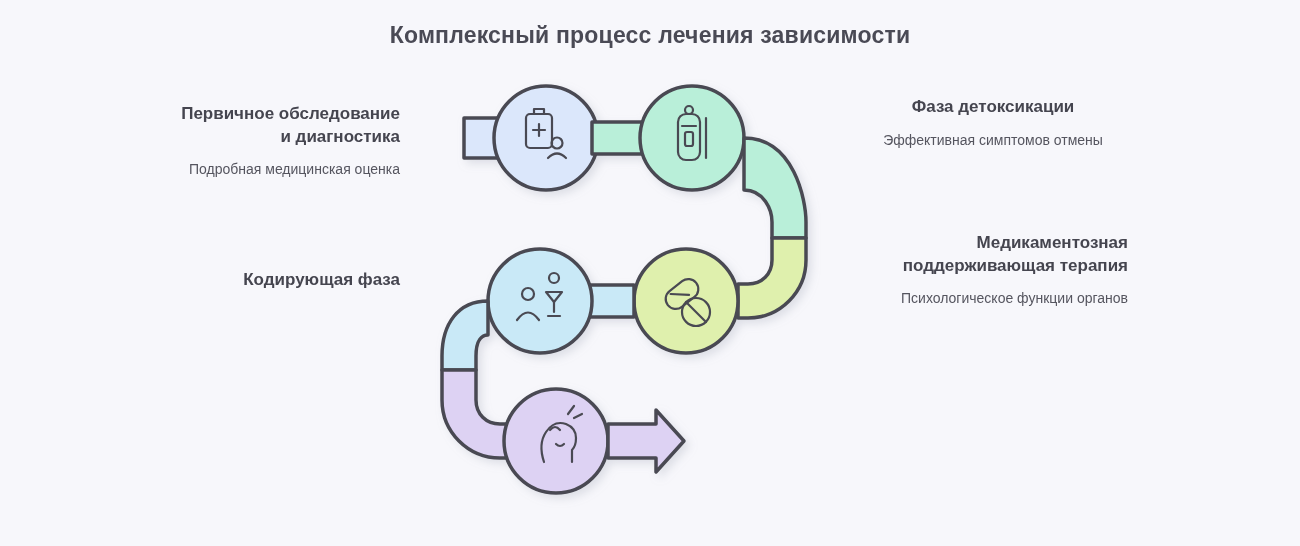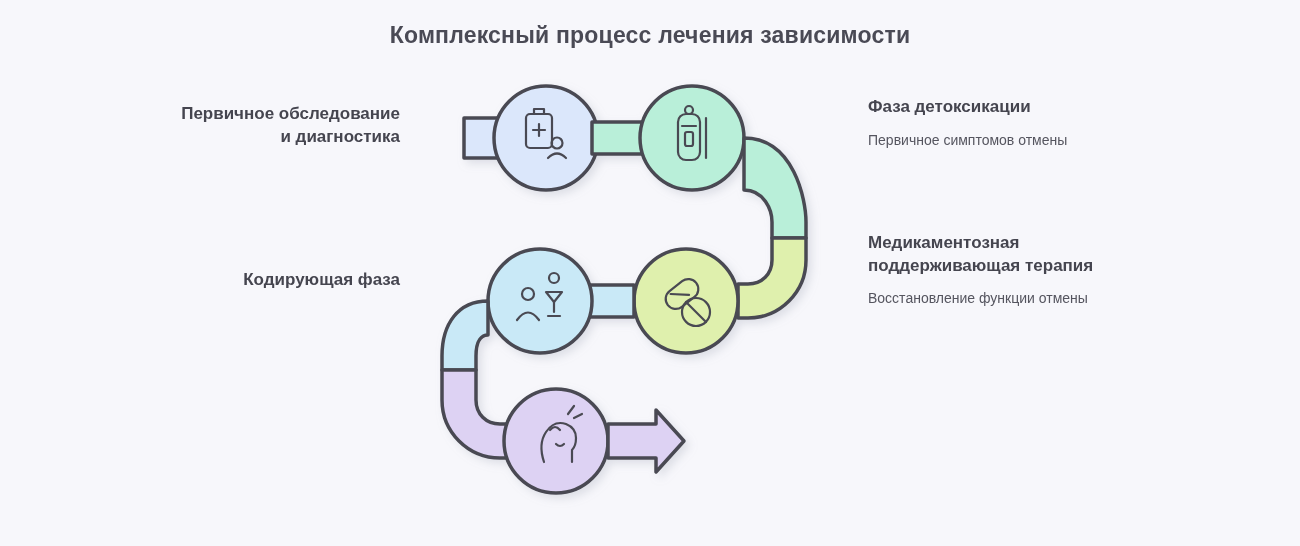--- a/index.html
+++ b/index.html
@@ -43,55 +43,56 @@
     color: #55555f;
     line-height: 1.42;
     margin-top: 12px;
   }
   .left-block { text-align: right; margin-top: 21px; }
   .right-block { text-align: left; }
 
   #blk-assessment { left: 170px; top: 82px; }
   #blk-coding     { left: 170px; top: 248px; text-align: right; }
   #blk-psych      { left: 170px; top: 382px; }
-  #blk-detox      { left: 868px; top: 96px; width: 250px; }
-  #blk-medication { left: 868px; top: 232px; width: 260px; }
+  #blk-detox      { left: 868px; top: 96px; width: 250px; text-align: center; }
+  #blk-medication { left: 868px; top: 232px; width: 260px; text-align: right; }
 
   
   #diagram {
     position: absolute;
     left: 420px;
     top: 70px;
   }
   svg { display: block; }
 </style>
 </head>
 <body>
 
 <div class="page-title">Комплексный процесс лечения зависимости</div>
 
 <div class="label-block left-block" id="blk-assessment">
   <div class="lbl-title">Первичное обследование и диагностика</div>
+  <div class="lbl-desc">Подробная медицинская оценка</div>
 </div>
 
 <div class="label-block left-block" id="blk-coding">
   <div class="lbl-title">Кодирующая фаза</div>
 </div>
 
 <div class="label-block left-block" id="blk-psych">
 </div>
 
 <div class="label-block right-block" id="blk-detox">
   <div class="lbl-title">Фаза детоксикации</div>
-  <div class="lbl-desc">Первичное симптомов отмены</div>
+  <div class="lbl-desc">Эффективная симптомов отмены</div>
 </div>
 
 <div class="label-block right-block" id="blk-medication">
   <div class="lbl-title">Медикаментозная поддерживающая терапия</div>
-  <div class="lbl-desc">Восстановление функции отмены</div>
+  <div class="lbl-desc">Психологическое функции органов</div>
 </div>
 
 <div id="diagram">
 <svg width="480" height="450" viewBox="0 0 480 450" xmlns="http://www.w3.org/2000/svg">
   <defs>
 
     <filter id="sh" x="-30%" y="-30%" width="170%" height="170%">
       <feDropShadow dx="4" dy="4" stdDeviation="4" flood-color="#9aa0b0" flood-opacity="0.28"></feDropShadow>
     </filter>
   </defs>

